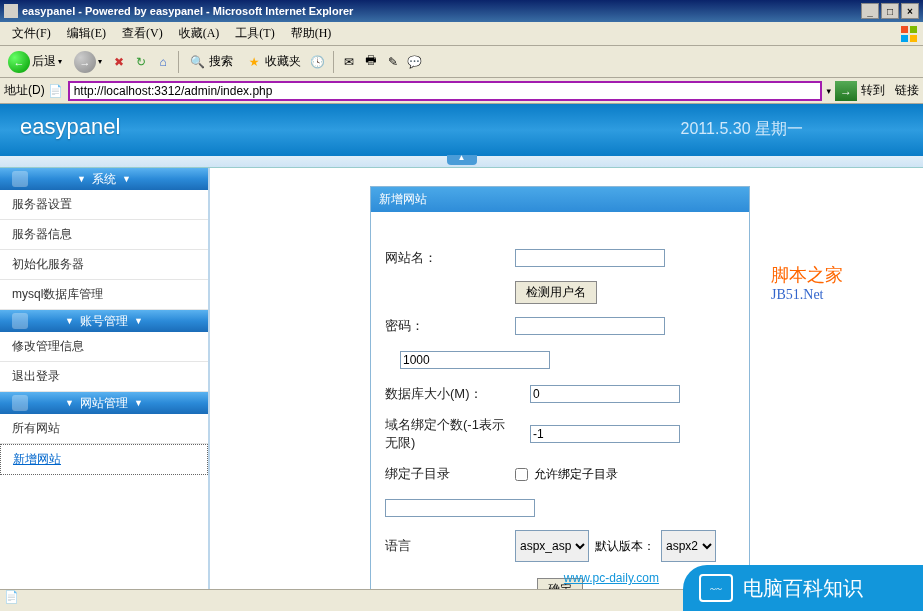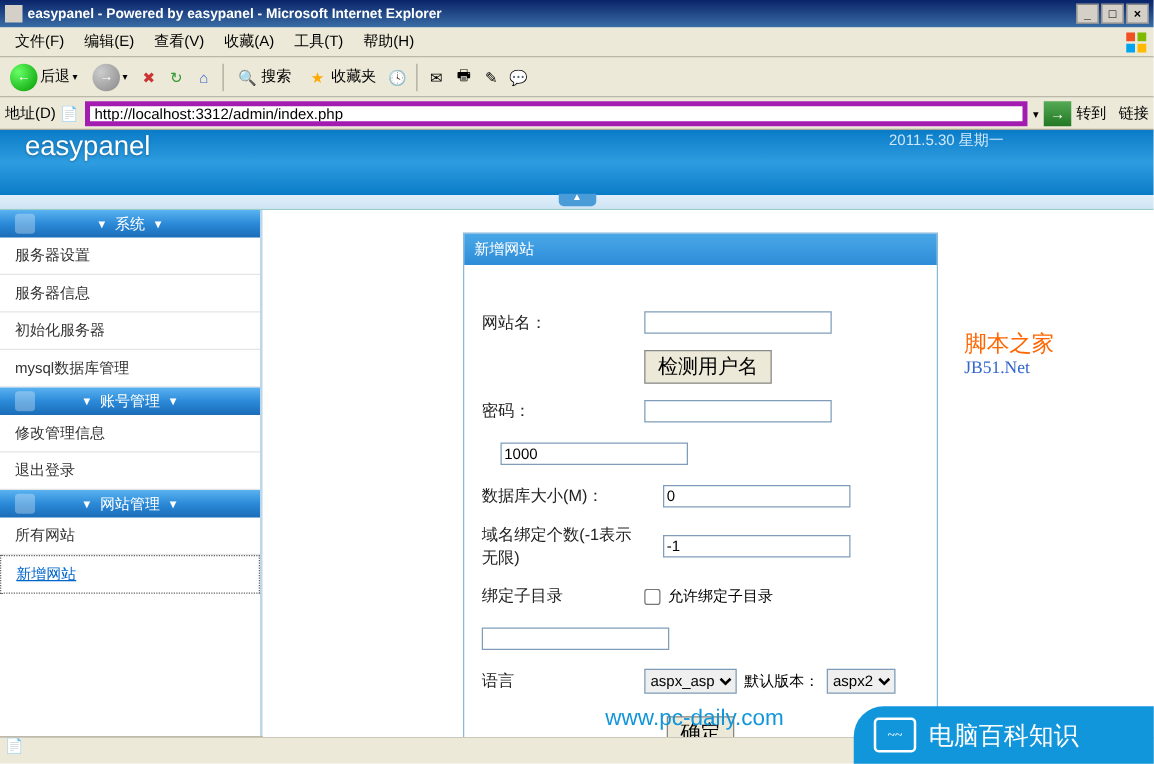--- a/index.html
+++ b/index.html
@@ -4,41 +4,41 @@
 <style>
 * { margin: 0; padding: 0; box-sizing: border-box; }
 body { font-family: "SimSun", "宋体", sans-serif; font-size: 12px; background: #fff; width: 923px; height: 611px; overflow: hidden; position: relative; }
 
 .titlebar { height: 22px; background: linear-gradient(#0a246a, #3a6ea5); color: #fff; display: flex; align-items: center; padding: 0 4px; font-family: Tahoma, sans-serif; font-size: 11px; font-weight: bold; }
 .titlebar .icon { width: 14px; height: 14px; background: #d4d0c8; margin-right: 4px; }
 .titlebar .spacer { flex: 1; }
 .winbtn { width: 18px; height: 16px; background: #d4d0c8; border: 1px solid #888; margin-left: 2px; display: flex; align-items: center; justify-content: center; font-family: sans-serif; font-size: 10px; color: #000; cursor: pointer; }
 
 .menubar { height: 24px; background: #ece9d8; display: flex; align-items: center; padding: 0 4px; border-bottom: 1px solid #aca899; }
-.menubar span { padding: 2px 8px; cursor: pointer; }
+.menubar span { padding: 2px 8px; cursor: pointer; font-family: Liberation Serif, serif; }
 .menubar .mslogo { margin-left: auto; width: 20px; height: 20px; }
 .mslogo svg { width:20px; height:20px; }
 
 .toolbar { height: 32px; background: #ece9d8; display: flex; align-items: center; padding: 0 4px; border-bottom: 1px solid #aca899; gap: 4px; }
 .tbtn { display: flex; align-items: center; gap: 2px; padding: 2px 4px; cursor: pointer; }
 .circle { width: 22px; height: 22px; border-radius: 50%; display: flex; align-items: center; justify-content: center; color: #fff; font-size: 11px; }
 .green { background: radial-gradient(circle at 30% 30%, #6f6, #090); }
 .gray { background: radial-gradient(circle at 30% 30%, #ccc, #888); }
 .sep { width: 1px; height: 22px; background: #aca899; margin: 0 2px; }
 .ticon { width: 18px; height: 18px; display:flex; align-items:center; justify-content:center; }
 
 .addrbar { height: 26px; background: #ece9d8; display: flex; align-items: center; padding: 0 4px; gap: 4px; border-bottom: 1px solid #aca899; }
-.addrbar input { flex: 1; height: 20px; border: 4px solid #a21caf; padding: 0 4px; font-size: 12px; }
+.addrbar input { flex: 1; height: 20px; border: 2px solid #a21caf; padding: 0 4px; font-size: 12px; }
 .gobtn { width: 22px; height: 20px; background: linear-gradient(#5a5,#272); display:flex; align-items:center; justify-content:center; color:#fff; cursor:pointer; }
 
 .content { position: relative; height: calc(611px - 22px - 24px - 32px - 26px - 22px); }
 
-.header { height: 52px; background: linear-gradient(#0a7cc7, #2e9ce0, #0a7cc7); display: flex; align-items: flex-start; padding: 0 20px; }
+.header { height: 52px; background: linear-gradient(#0a7cc7, #2e9ce0, #0a7cc7); display: flex; align-items: flex-end; padding: 16px 20px; }
 .logo { color: #fff; font-size: 22px; font-family: Arial; font-weight: normal; text-shadow: 0 1px 2px rgba(0,0,0,.3); }
-.datetxt { margin-left: auto; color: #d0e8fa; font-size: 12px; margin-right: 100px; }
+.datetxt { margin-left: auto; color: #d0e8fa; font-size: 16px; margin-right: 100px; }
 
 .subbar { height: 12px; background: linear-gradient(#e0eef8,#cfe4f5); border-bottom:1px solid #9cc; position:relative; }
 .tab-indicator { position:absolute; left:50%; transform:translateX(-50%); top:-1px; width:30px; height:10px; background:#4a9cd8; border-radius:0 0 4px 4px; }
 .tab-indicator::after { content:"▲"; color:#fff; font-size:8px; position:absolute; left:50%; top:-2px; transform:translateX(-50%); }
 
 .main { display: flex; height: calc(100% - 64px); }
 
 .sidebar { width: 210px; background: #fff; border-right: 2px solid #bcd6eb; }
 .navhead { height: 22px; background: linear-gradient(#5ab2f0, #2b8ad8, #1a6cb8); color: #fff; display: flex; align-items: center; justify-content: center; gap: 6px; font-size: 12px; cursor: pointer; }
 .navhead .nhicon { width:16px; height:16px; background: rgba(255,255,255,.3); border-radius:3px; position:absolute; left:12px; }
@@ -49,33 +49,33 @@
 
 .panel-area { flex: 1; padding: 18px 30px; background: #fff; position: relative; overflow:auto; }
 .form-panel { width: 380px; border: 1px solid #8cb8d8; }
 .form-title { background: linear-gradient(#4aa8e8, #2e8cd8); color: #fff; padding: 4px 8px; font-size: 12px; }
 .form-body { padding: 24px 14px; }
 .frow { display: flex; align-items: center; margin: 10px 0; min-height:24px; }
 .flabel { width: 130px; font-size: 13px; color: #222; }
 .fctrl { flex: 1; display:flex; align-items:center; gap:6px; }
 .fctrl input[type=text], .fctrl input[type=password] { width: 150px; height: 18px; border: 1px solid #7f9db9; padding: 0 2px; font-size: 12px; }
 .fctrl .short { width: 90px; margin-left: 15px; }
-.fbtn { padding: 2px 10px; background: #ece9d8; border: 1px solid #888; font-size: 16px; cursor: pointer; }
+.fbtn { padding: 2px 10px; background: #ece9d8; border: 1px solid #888; font-size: 12px; cursor: pointer; }
 .watermark { position: absolute; right: 80px; top: 95px; font-size: 18px; font-family: "SimHei"; color: #f60; pointer-events:none; }
 .watermark .sub { color:#36c; font-size:14px; display:block; }
 
 .form-footer { text-align:center; padding: 6px 0 10px; }
 
 .statusbar { position: absolute; bottom: 0; left: 0; right: 0; height: 22px; background: #ece9d8; border-top: 1px solid #aca899; }
 
 .bottomlogo { position:absolute; right:0; bottom:0; height:46px; width:240px; background:#1296db; border-radius:24px 0 0 0; display:flex; align-items:center; gap:10px; padding-left:16px; color:#fff; font-size:20px; font-family:"Microsoft YaHei"; }
 .bottomlogo .blicon { width:34px; height:28px; border:2px solid #fff; border-radius:4px; display:flex; align-items:center; justify-content:center; font-size:11px; }
-.pcdaily { position:absolute; right:296px; bottom:26px; color:#1296db; font-size:18px; font-family: Arial; }
-
-select { height:20px; border:1px solid #7f9db9; font-size:12px; }
+.pcdaily { position:absolute; right:264px; bottom:26px; color:#1296db; font-size:12px; font-family: Arial; text-decoration: underline; }
+
+select { height:32px; border:1px solid #7f9db9; font-size:12px; }
 </style>
 </head>
 <body>
 
 <div class="titlebar">
   <div class="icon"></div>
   <span>easypanel - Powered by easypanel - Microsoft Internet Explorer</span>
   <div class="spacer"></div>
   <div class="winbtn">_</div>
   <div class="winbtn">□</div>

